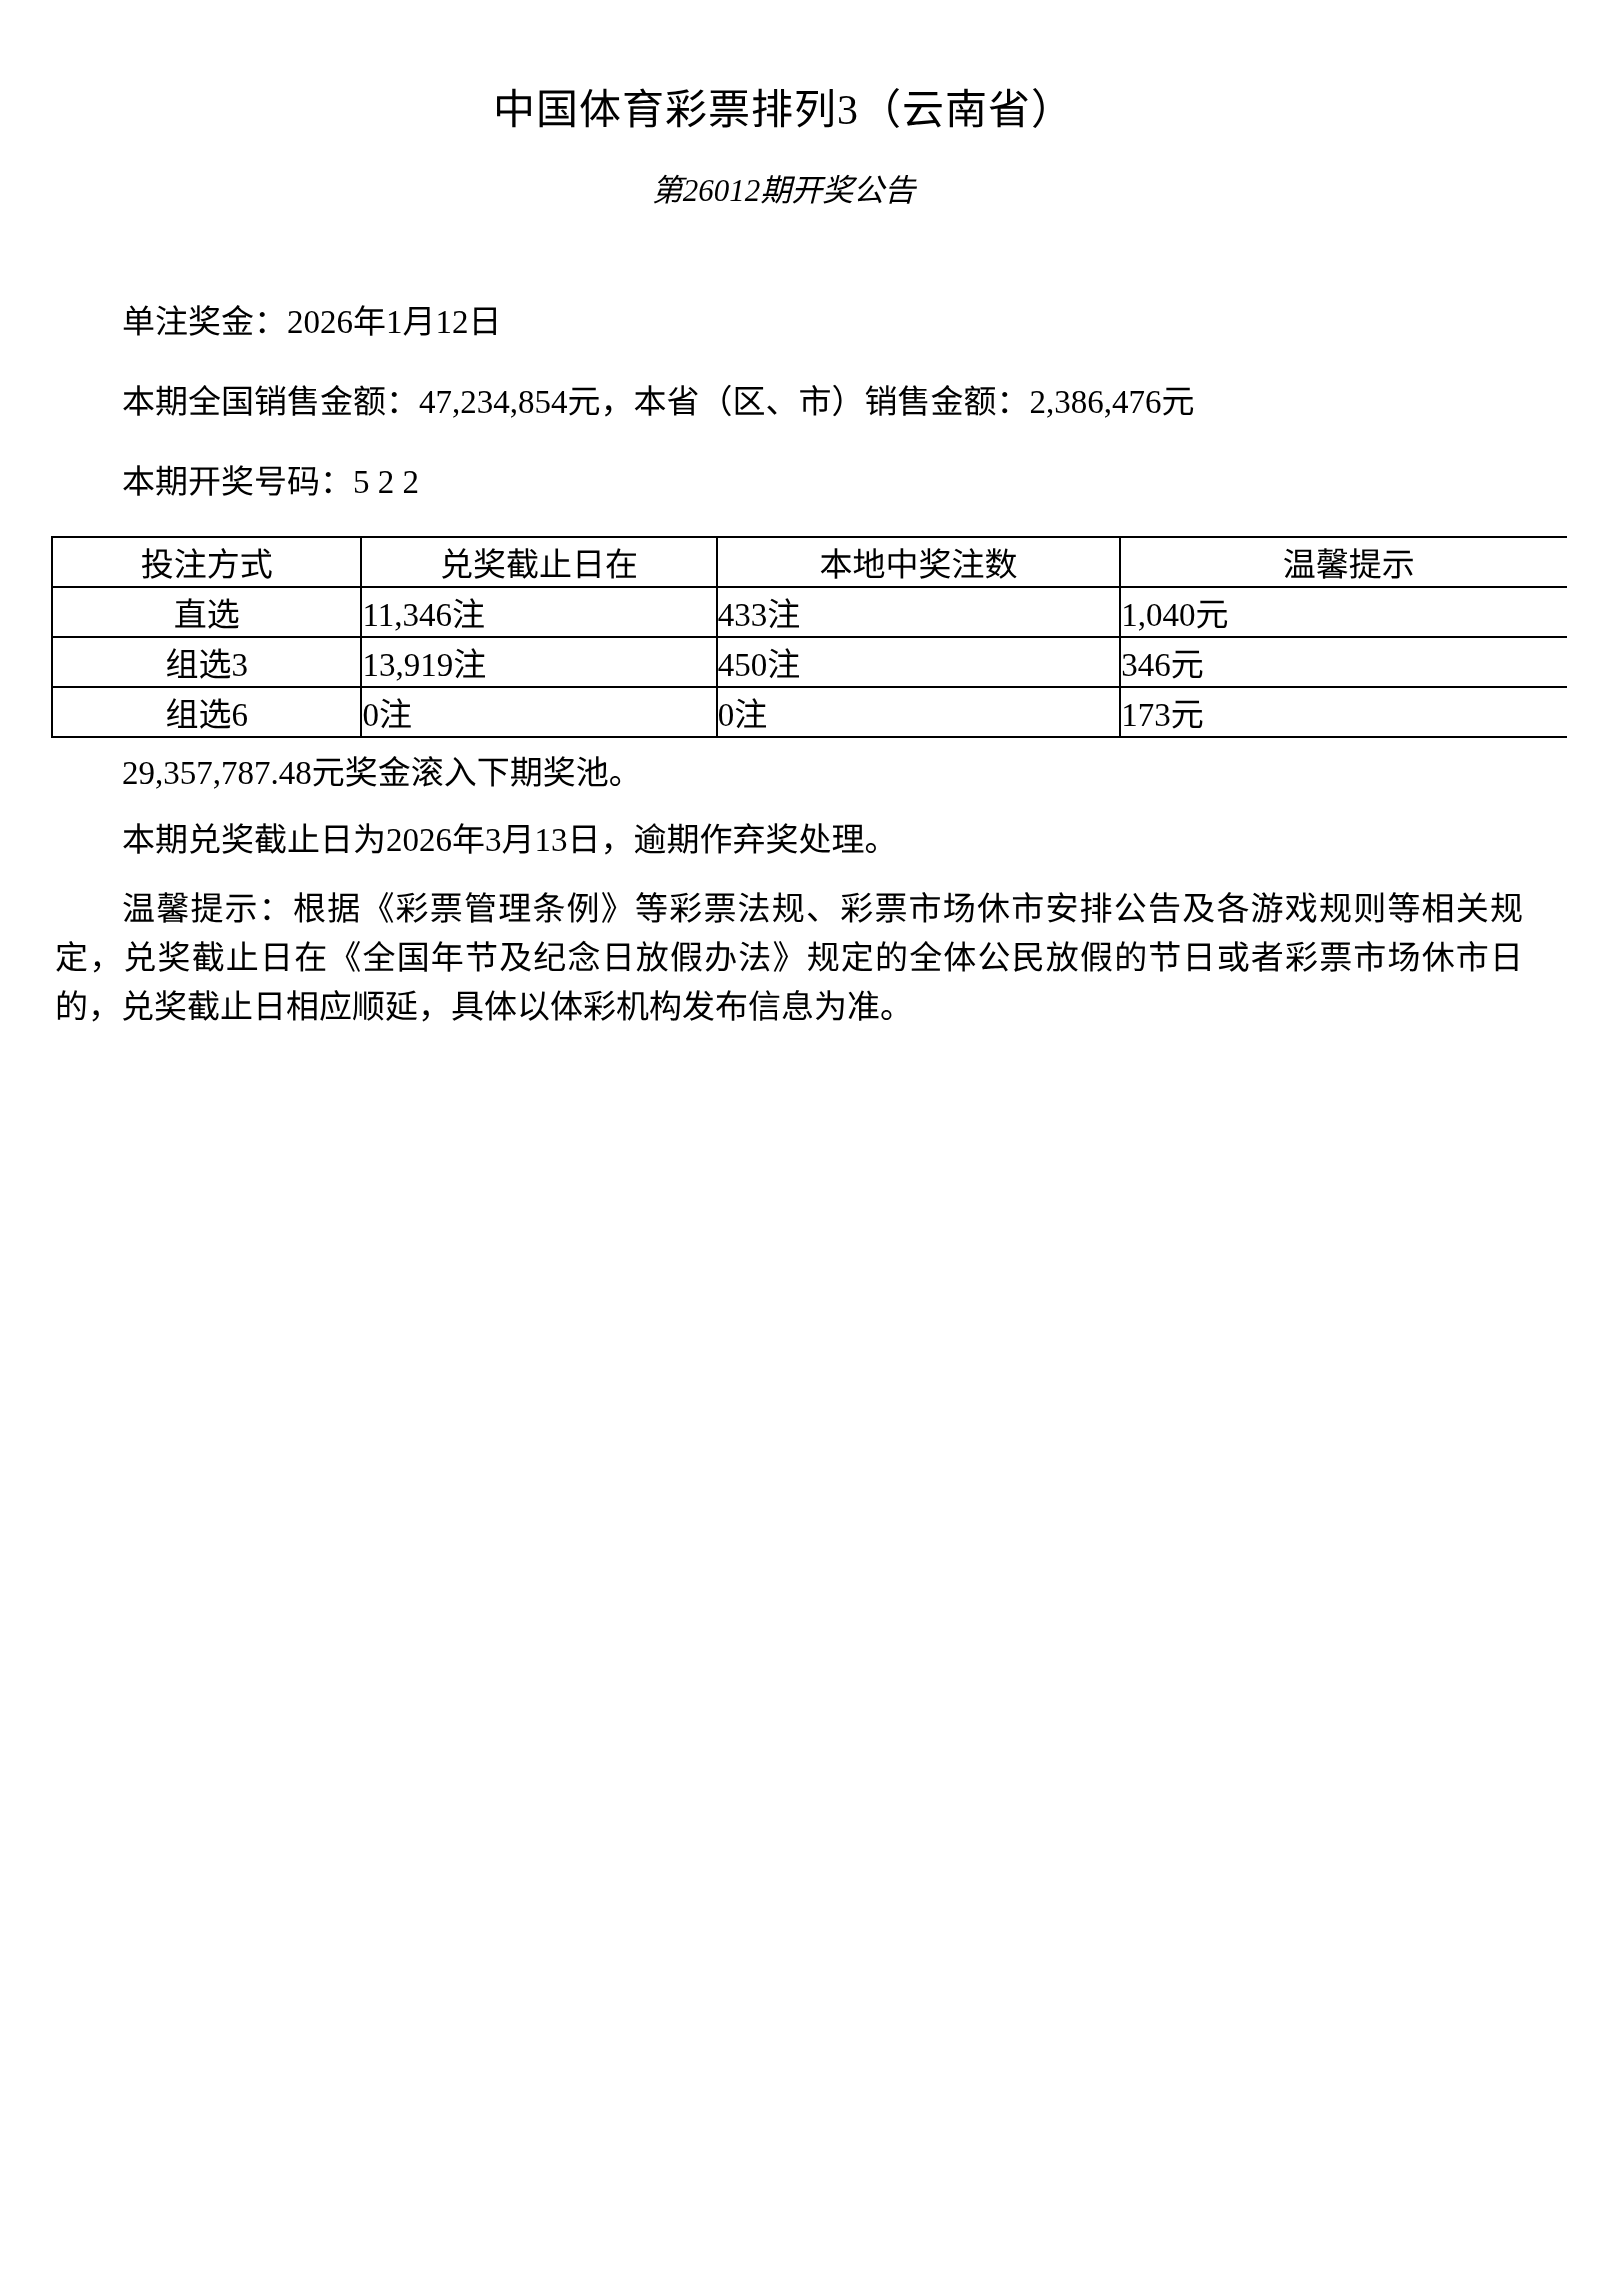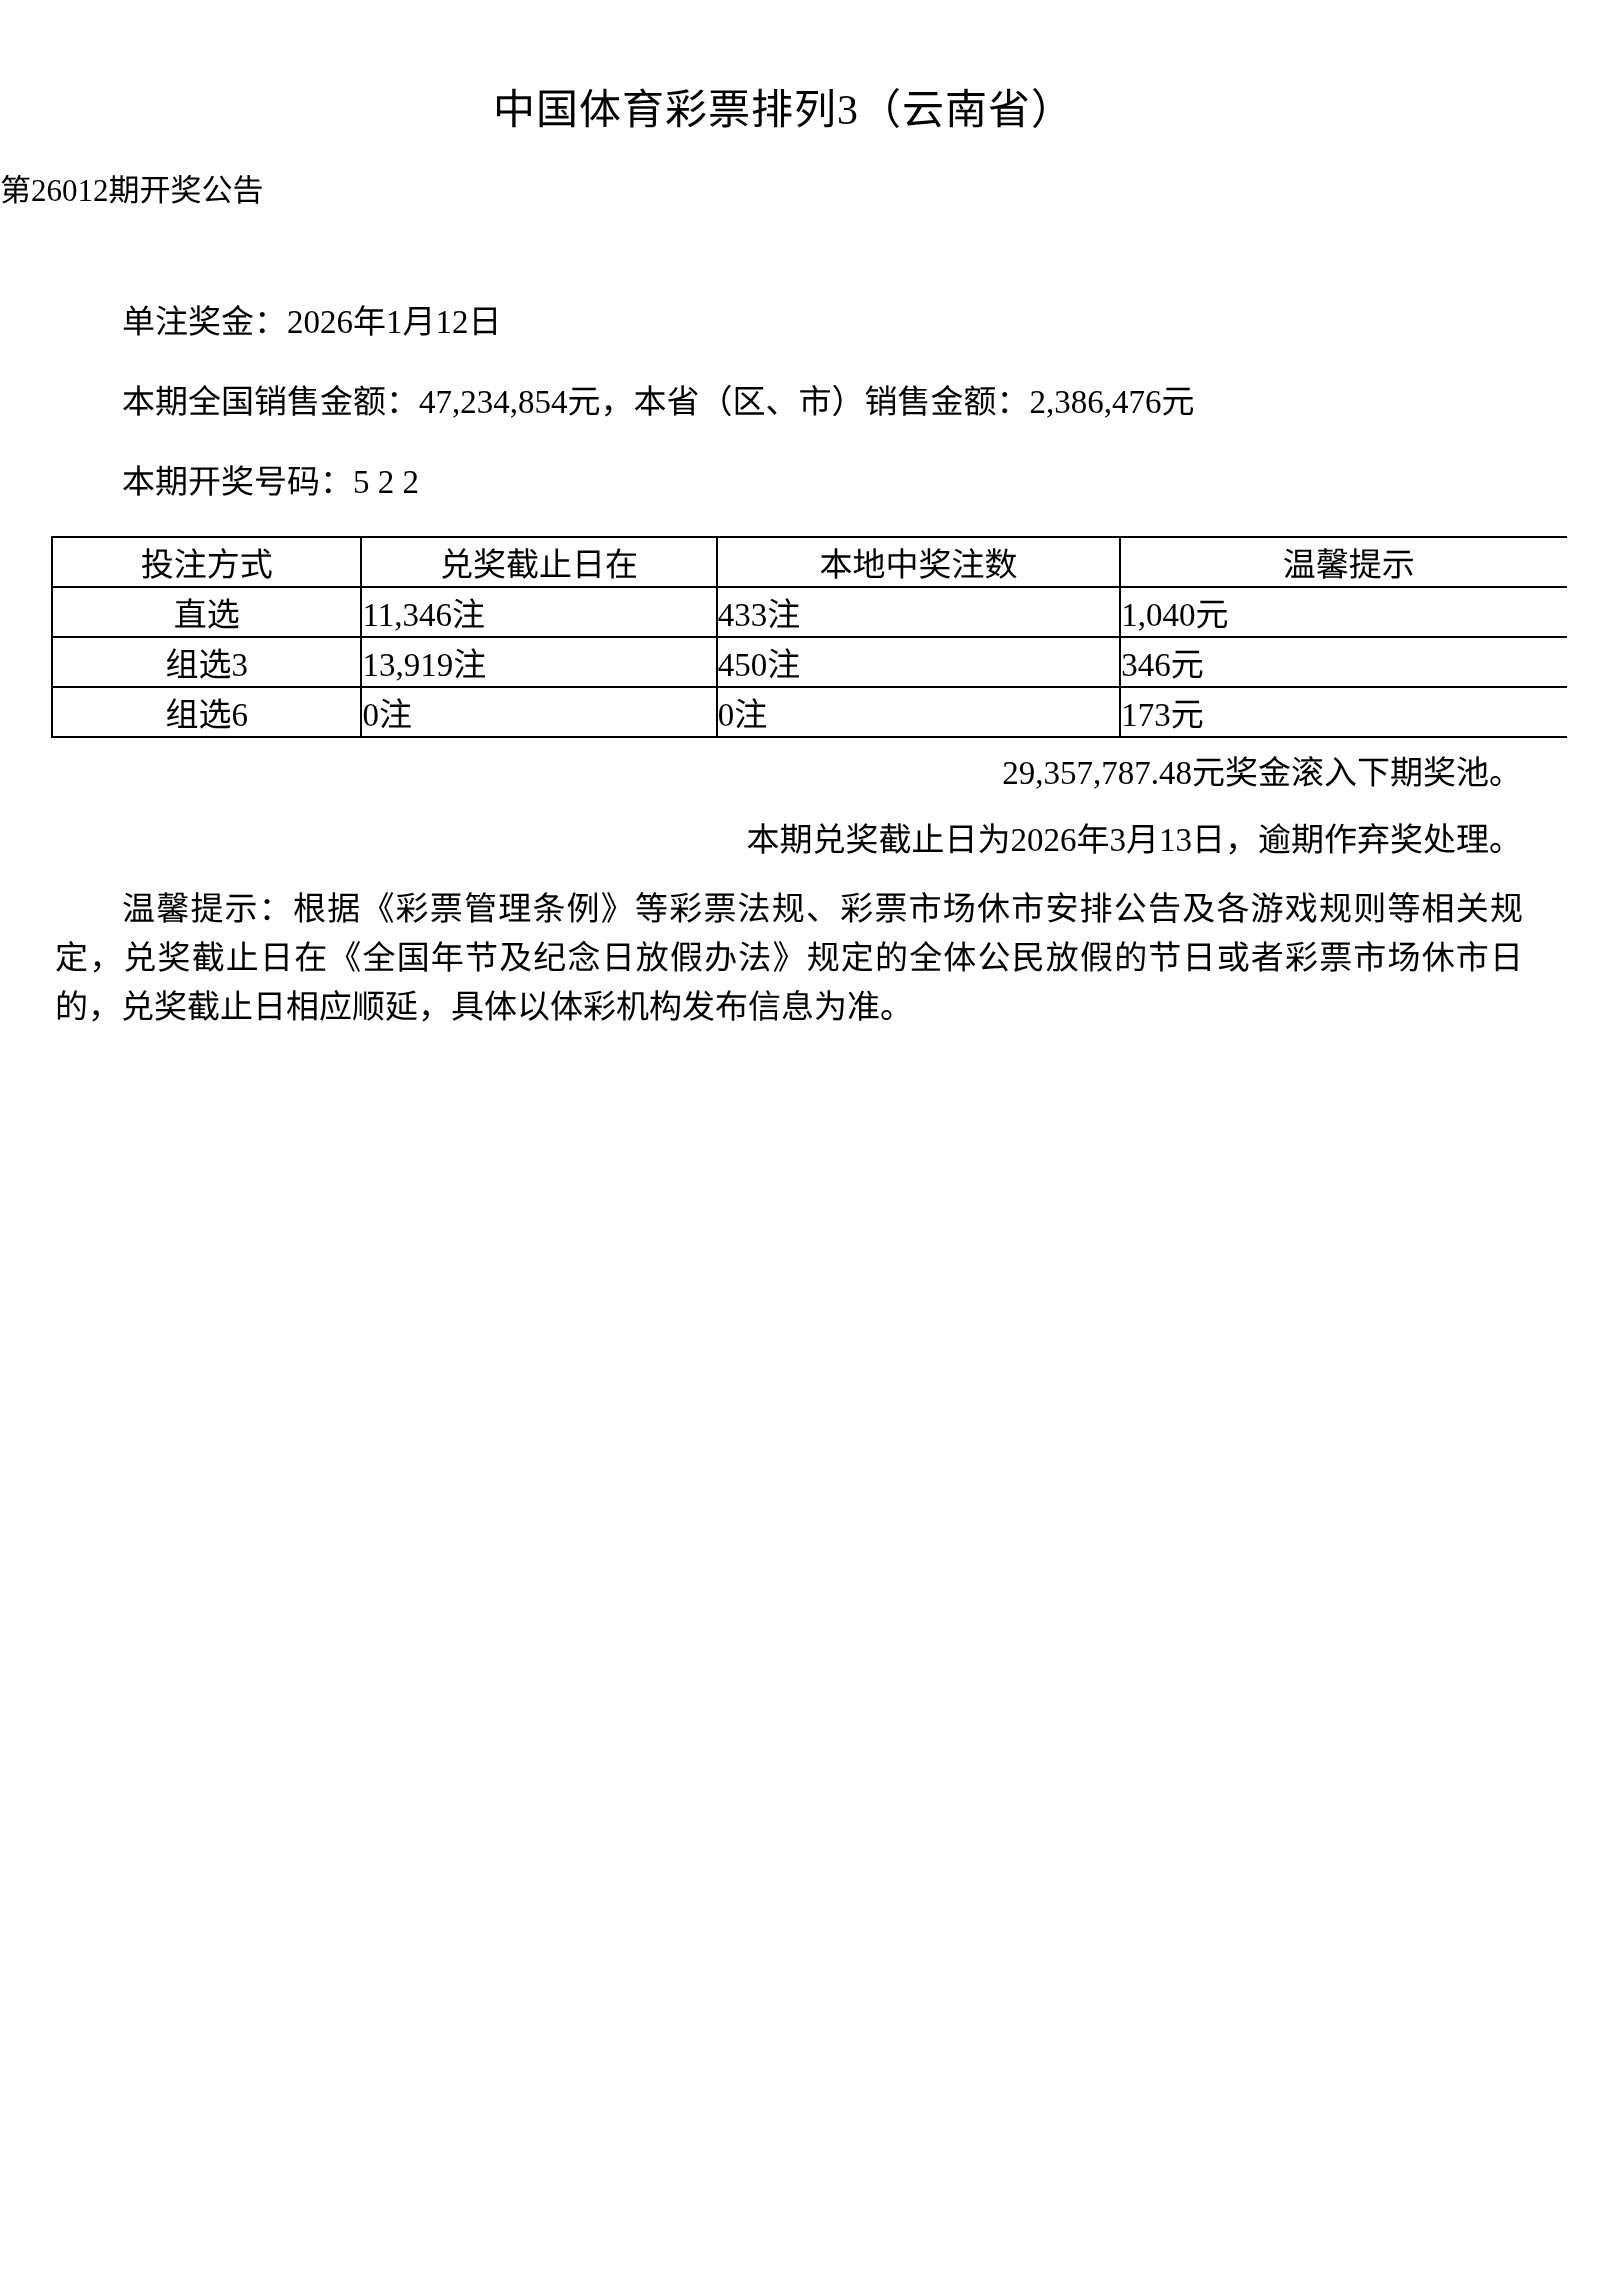--- a/index.html
+++ b/index.html
@@ -23,20 +23,22 @@
     font-weight: normal;
     line-height: 1.08;
     text-align: center;
     letter-spacing: 1px;
   }
   .doc-subtitle {
     margin: 42px 0 0 0;
     font-size: 31px;
     font-weight: normal;
     line-height: 1.05;
+    text-align: center;
+    font-style: italic;
   }
   .body-line {
     margin: 43px 45px 0 55px;
     font-size: 33px;
     line-height: 37px;
     text-indent: 67px;
     white-space: nowrap;
   }
   .body-line.first {
     margin-top: 96px;
@@ -61,21 +63,20 @@
   .col-national { width: 355px; }
   .col-local    { width: 403px; }
   .col-prize    { width: 456px; }
   .cell-center { text-align: center; }
   .cell-num    { text-align: left; padding-right: 11.3px !important; }
   .note-line {
     margin: 30px 45px 0 55px;
     font-size: 33px;
     line-height: 37px;
     text-indent: 67px;
-    text-align: right;
   }
   .note-line.pool {
     margin-top: 17.4px;
   }
   .tip-para {
     margin: 25.6px 44px 0 55px;
     font-size: 33px;
     line-height: 49px;
     text-indent: 67px;
     text-align: justify;

